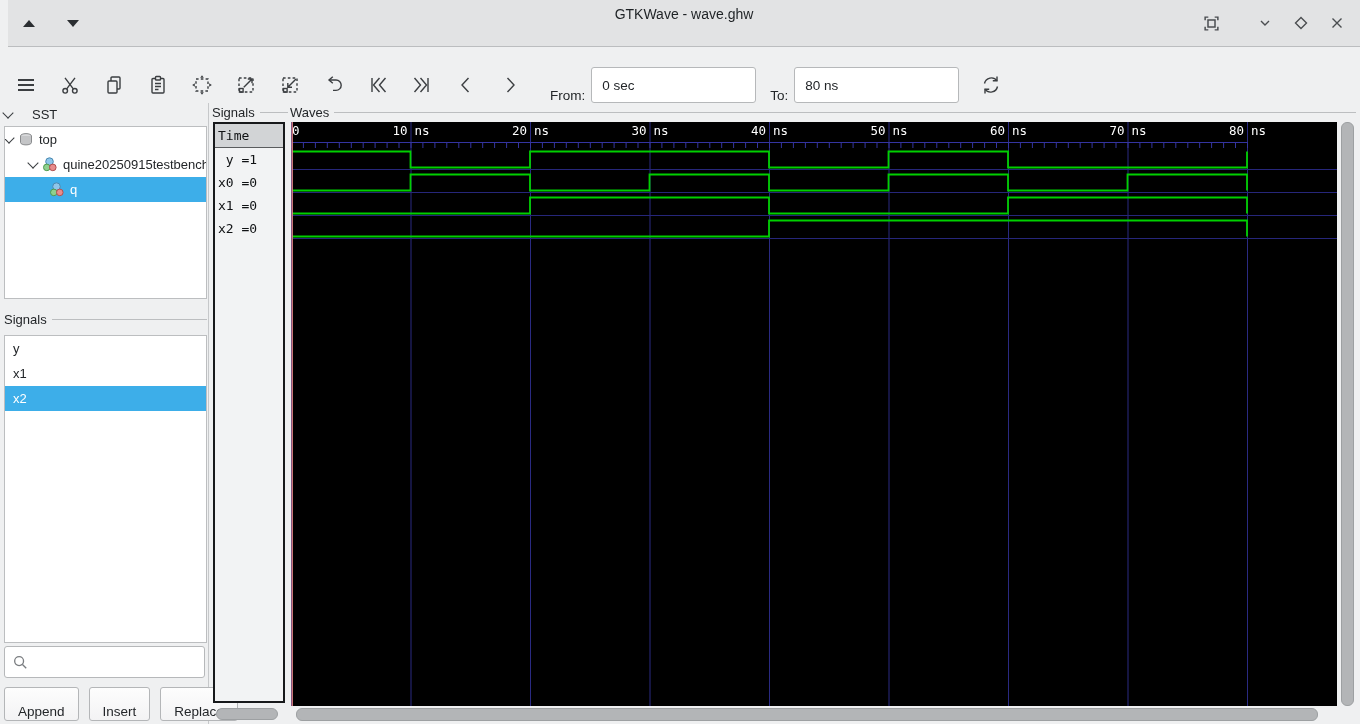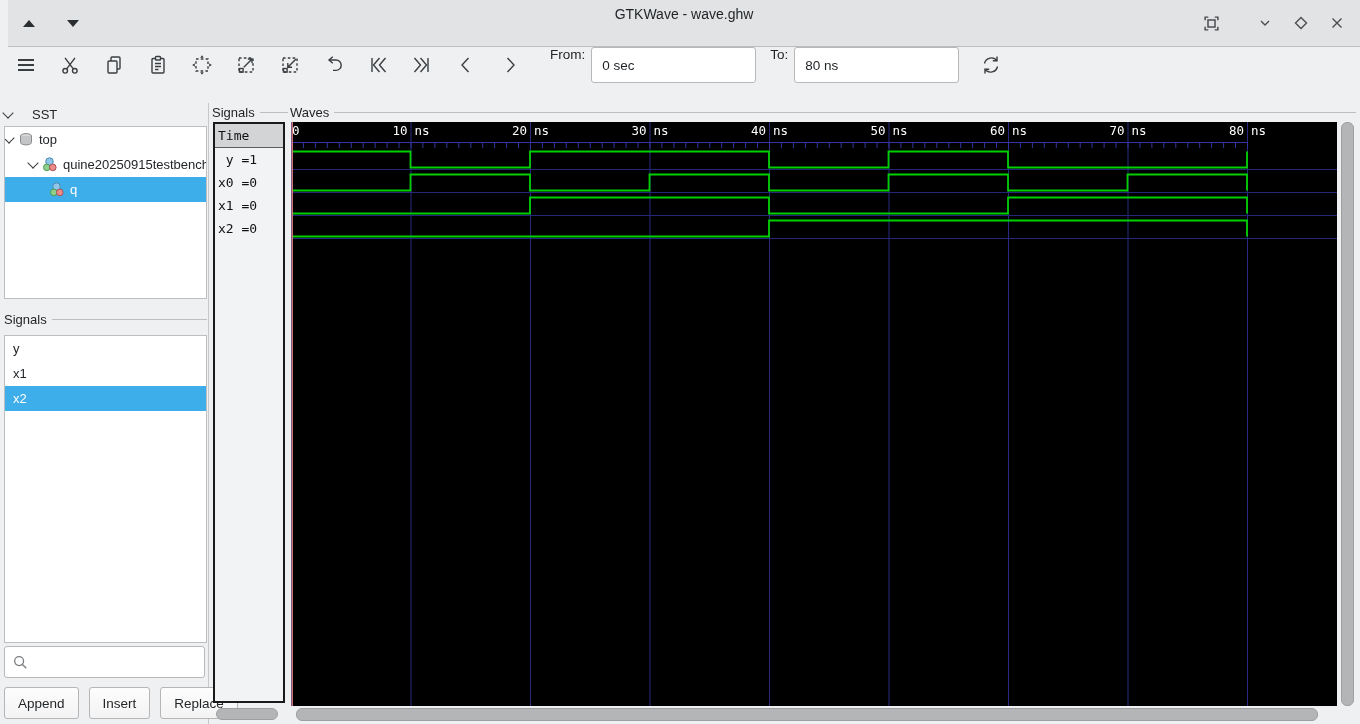--- a/index.html
+++ b/index.html
@@ -15,21 +15,21 @@
   .tri-up{width:0;height:0;border-left:6px solid transparent;border-right:6px solid transparent;border-bottom:7px solid #2b2e31;}
   .tri-down{width:0;height:0;border-left:6px solid transparent;border-right:6px solid transparent;border-top:7px solid #2b2e31;}
   .tb-center{position:absolute;left:300px;right:300px;top:6px;text-align:center;}
   .tb-title{font-size:14px;color:#1e2225;}
   .tb-sub{font-size:11.5px;color:#989ca0;margin-top:2px;}
   .tb-right{position:absolute;right:12px;top:0;height:46px;display:flex;align-items:center;}
   .tb-right .tb-btn{margin-left:14px;}
   .tb-right .tb-btn.first{margin-right:18px;}
   .tb-icon{stroke:#4a4d50;fill:none;stroke-width:1.4;}
   
-  .toolbar{position:absolute;top:47px;left:0;right:0;height:56px;display:flex;align-items:flex-start;padding-left:8px;box-sizing:border-box;}
+  .toolbar{position:absolute;top:47px;left:0;right:0;height:56px;display:flex;align-items:flex-end;padding-left:8px;box-sizing:border-box;}
   .tool-btn{width:36px;height:36px;margin-right:8px;border:none;background:transparent;border-radius:3px;display:flex;align-items:center;justify-content:center;cursor:pointer;padding:0;flex:0 0 auto;}
   .tool-btn svg{stroke:#3b3e41;fill:none;stroke-width:1.4;}
   .tool-label{font-size:13.5px;color:#232629;margin:0 6px 0 14px;flex:0 0 auto;}
   .tool-input{width:143px;height:34px;background:#fff;border:1px solid #b6b8ba;border-radius:3px;padding:0 10px;font-size:13.5px;color:#232629;font-family:"Liberation Sans",sans-serif;flex:0 0 auto;}
   
   .vdivider{position:absolute;top:103px;bottom:0;left:208px;width:1px;background:#c6c8ca;}
   .frame-label{display:flex;align-items:center;font-size:13px;color:#232629;height:18px;}
   .frame-line{flex:1;height:1px;background:#bcbec0;margin-left:5px;}
   
   .left-col{position:absolute;left:4px;top:103px;width:203px;bottom:0;}
@@ -40,21 +40,21 @@
   .tree-row.selected{background:#3daee9;color:#fff;}
   .tree-icon{flex:0 0 auto;display:flex;}
   .list-frame-label{position:absolute;top:207px;left:0;right:0;}
   .list-box{position:absolute;top:232px;left:0;width:201px;height:306px;background:#fff;border:1px solid #bcbec0;overflow:hidden;}
   .list-item{height:25px;display:flex;align-items:center;padding-left:8px;font-size:13px;cursor:default;}
   .list-item.selected{background:#3daee9;color:#fff;}
   .search-row{position:absolute;top:543px;left:0;width:201px;height:32px;}
   .search-input{width:201px;height:32px;box-sizing:border-box;background:#fff;border:1px solid #b6b8ba;border-radius:3px;padding:0 8px 0 30px;font-size:13px;font-family:"Liberation Sans",sans-serif;}
   .search-ico{position:absolute;left:8px;top:8px;stroke:#7a7d80;fill:none;stroke-width:1.5;}
   .button-row{position:absolute;top:584px;left:0;display:flex;gap:10px;}
-  .push-btn{height:32px;padding:8px 13px;background:linear-gradient(#fdfdfd,#f3f3f4);border:1px solid #b4b6b8;border-radius:3px;font-size:13.5px;color:#232629;font-family:"Liberation Sans",sans-serif;cursor:pointer;}
+  .push-btn{height:32px;padding:16px 13px;background:linear-gradient(#fdfdfd,#f3f3f4);border:1px solid #b4b6b8;border-radius:3px;font-size:13.5px;color:#232629;font-family:"Liberation Sans",sans-serif;cursor:pointer;}
   
   .mid-col{position:absolute;left:212px;top:103px;width:76px;bottom:0;}
   .values-box{position:absolute;top:19px;left:1px;width:72px;height:581px;box-sizing:border-box;background:#f2f3f4;border:2px solid #17191b;overflow:hidden;}
   .time-header{height:23px;background:#d2d4d6;border-bottom:1px solid #5a5c5e;display:flex;align-items:center;padding-left:3px;font-family:"DejaVu Sans Mono",monospace;font-size:13px;color:#101214;}
   .value-row{height:23px;display:flex;align-items:center;padding-left:3px;font-family:"DejaVu Sans Mono",monospace;font-size:13px;color:#101214;white-space:pre;}
   .mid-hscroll{position:absolute;top:605px;left:4px;width:66px;height:12px;}
   .scroll-thumb{background:#b3b5b7;border:1px solid #9da0a2;border-radius:6px;}
   
   .waves-col{position:absolute;left:290px;top:103px;width:1066px;bottom:0;}
   .wave-area{position:absolute;top:19px;left:1px;width:1046px;height:584px;background:#000;cursor:crosshair;}

